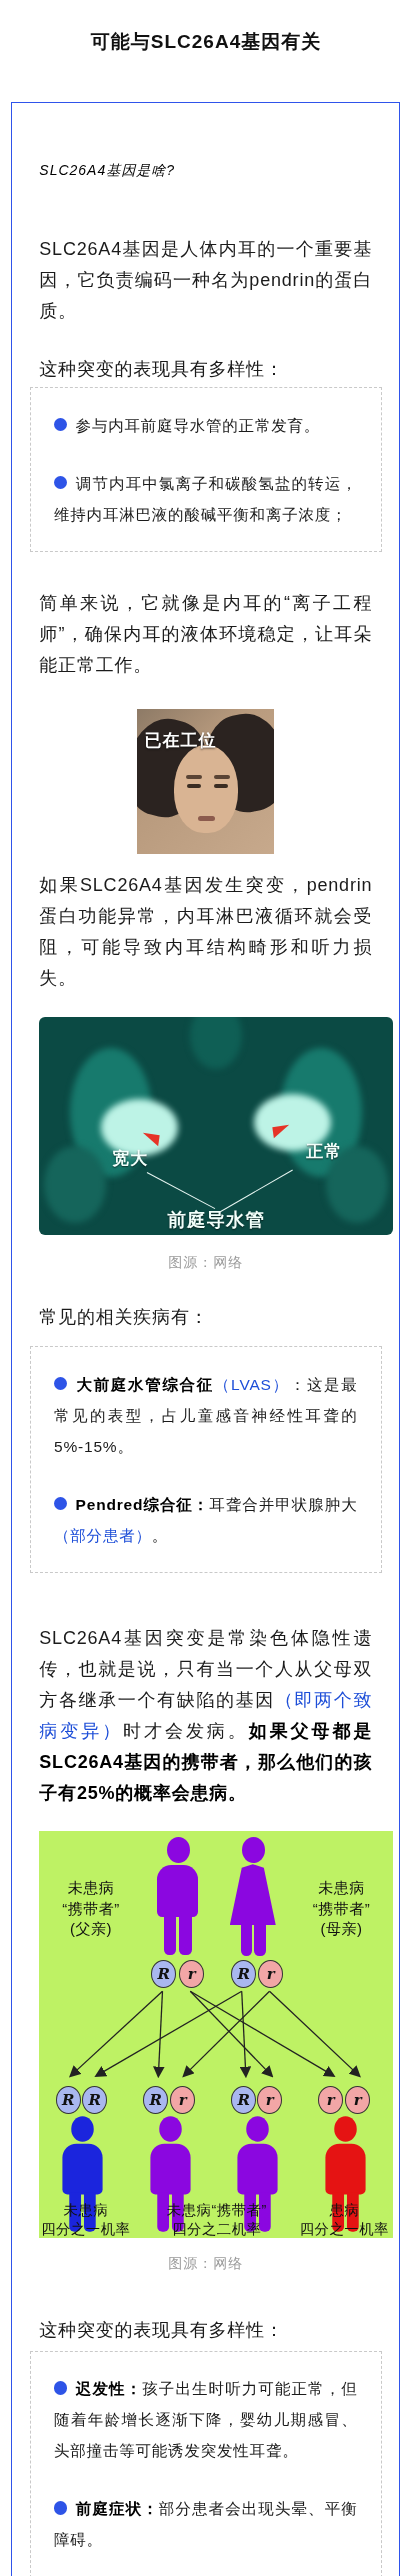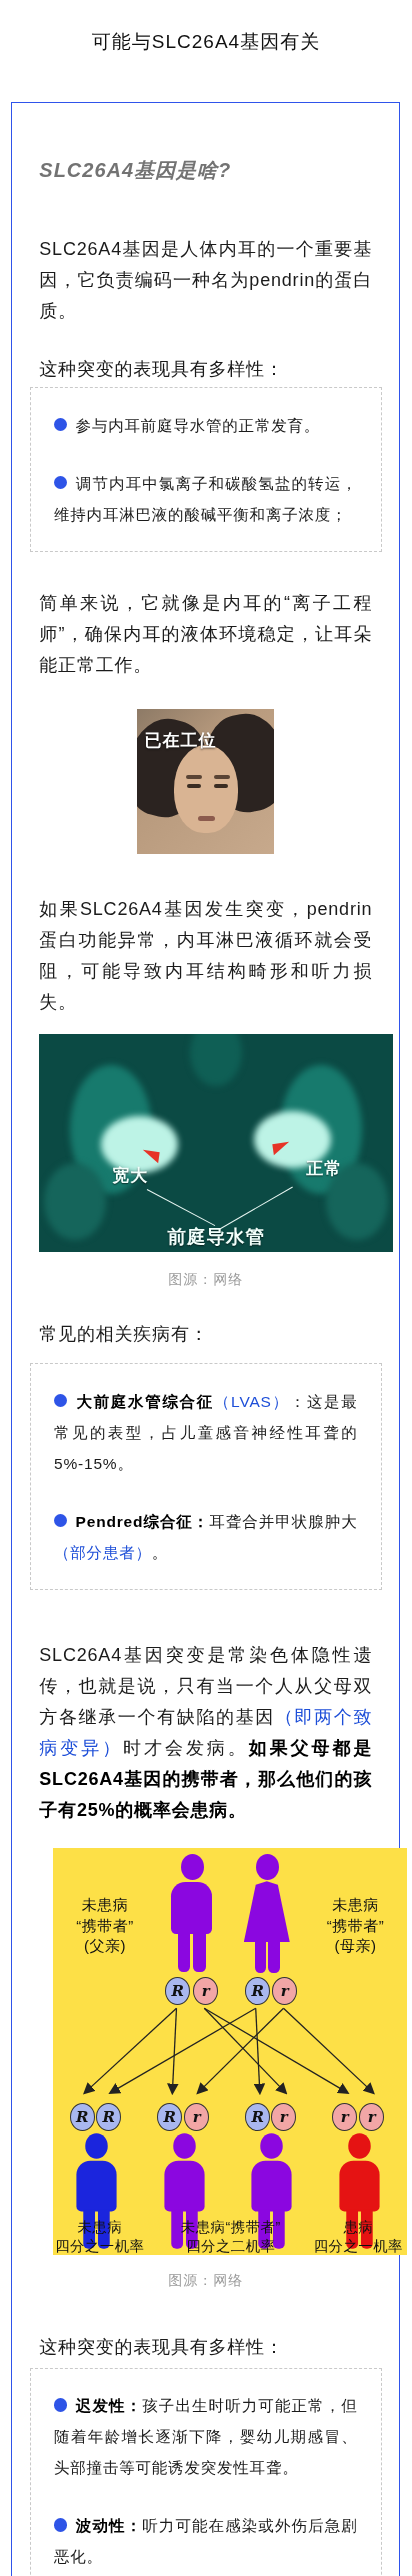--- a/index.html
+++ b/index.html
@@ -1,21 +1,21 @@
 <!DOCTYPE html>
 <html style="font-size:8.2px"><head>
 <meta charset="utf-8">
 <style>
   html,body{margin:0;padding:0;}
   body{width:412px;height:3962px;overflow:hidden;background:#ffffff;
        font-family:"Liberation Sans","DejaVu Sans",sans-serif;}
-  .page-title{margin-top:29px;text-align:center;font-size:19px;font-weight:400;color:#111;letter-spacing:1px;}
+  .page-title{margin-top:29px;text-align:center;font-size:19px;font-weight:700;color:#111;letter-spacing:1px;}
   .card{box-sizing:border-box;margin:47px auto 0 11.3px;width:389px;border:1.5px solid #2f54eb;
         padding:0 27px 28px 27px;background:#fff;}
-  .h-blue{font-size:20px;font-style:italic;font-weight:700;color:#737373;letter-spacing:1px;line-height:45px;}
+  .h-blue{font-size:14px;font-style:italic;font-weight:400;color:#000000;letter-spacing:1px;line-height:45px;}
   .p{font-size:18px;line-height:31px;color:#1b1b1b;letter-spacing:0.8px;text-align:justify;}
   .b{font-weight:700;color:#000;}
   .blue{color:#1d4ed8;}
   .dashed-box{border:1.5px dashed #c9c9c9;margin:0 -9.3px;padding:21.6px 23px;}
   .bullet{font-size:15.5px;line-height:31px;color:#1b1b1b;letter-spacing:0.8px;text-align:justify;}
   .bullet + .bullet{margin-top:27px;}
   .dot{display:inline-block;width:13.4px;height:13.4px;border-radius:50%;background:#2e54e7;
        margin-right:8.2px;vertical-align:-0.5px;}
   .credit{text-align:center;color:#9b9b9b;font-size:14px;letter-spacing:1px;}
   .img-center{margin-left:auto;margin-right:auto;position:relative;overflow:hidden;}
@@ -33,21 +33,21 @@
   .meme-cap{position:absolute;color:#fff;font-weight:700;font-size:17px;letter-spacing:1px;
             text-shadow:0 1px 2.1px rgba(0,0,0,.65);text-align:center;}
   
   .ct{width:354px;height:218px;background:#0b4a44;}
   .ct .blob{position:absolute;border-radius:50%;filter:blur(3.1px);}
   .ct-label{position:absolute;color:#f2fffb;font-size:17px;font-weight:700;letter-spacing:1px;
             text-shadow:0 0.5px 1.5px rgba(0,0,0,.6);}
   .ct-arrow{position:absolute;width:0;height:0;border-style:solid;}
   .ct-line{position:absolute;height:1px;background:#e8f6f2;transform-origin:left center;}
   
-  .diagram{width:354px;height:407px;background:#fde047;margin-left:14px;}
+  .diagram{width:354px;height:407px;background:#bef264;}
   .fig{position:absolute;width:49px;height:120px;}
   .fig i{position:absolute;background:currentColor;}
   .fig .head{left:13.4px;top:0;width:23px;height:26px;border-radius:50%;}
   .man .torso{left:4.1px;top:28px;width:41px;height:52px;border-radius:14.4px 14.4px 5.2px 5.2px;}
   .man .leg{top:78px;width:12.4px;height:40px;border-radius:0 0 5.2px 5.2px;}
   .man .leg.l{left:10.8px;} .man .leg.r{left:26px;}
   .woman .torso{left:1.5px;top:27px;width:46px;height:61px;clip-path:polygon(50% 0,74% 6%,100% 100%,0 100%,26% 6%);}
   .woman .leg{top:87px;width:11.3px;height:32px;border-radius:0 0 5.2px 5.2px;}
   .woman .leg.l{left:12.4px;} .woman .leg.r{left:26px;}
   .purple{color:#8b07e0;} .bluefig{color:#1b25dd;} .redfig{color:#e51313;}
@@ -88,23 +88,23 @@
     <span class="hair r"></span>
     <span class="face"></span>
     <span class="brow" style="left:49px;"></span>
     <span class="brow" style="left:77px;"></span>
     <span class="eye" style="left:50px;"></span>
     <span class="eye" style="left:77px;"></span>
     <span class="mouth"></span>
     <span class="meme-cap" style="left:7.2px;top:19.6px;">已在工位</span>
   </div>
 
-  <p class="p" style="margin:40px 0 0 0;">如果SLC26A4基因发生突变，pendrin蛋白功能异常，内耳淋巴液循环就会受阻，可能导致内耳结构畸形和听力损失。</p>
-
-  <div class="img-center ct" style="margin-top:16px;">
+  <p class="p" style="margin:16px 0 0 0;">如果SLC26A4基因发生突变，pendrin蛋白功能异常，内耳淋巴液循环就会受阻，可能导致内耳结构畸形和听力损失。</p>
+
+  <div class="img-center ct" style="margin-top:23px;border-radius:6px;">
     <span class="blob" style="left:31px;top:31px;width:82px;height:129px;background:#177a6d;"></span>
     <span class="blob" style="right:31px;top:31px;width:82px;height:129px;background:#177a6d;"></span>
     <span class="blob" style="left:62px;top:82px;width:77px;height:57px;background:#bdf3e6;"></span>
     <span class="blob" style="right:62px;top:77px;width:77px;height:57px;background:#bdf3e6;"></span>
     <span class="blob" style="left:151px;top:-15.5px;width:52px;height:67px;background:#0f5f55;"></span>
     <span class="blob" style="left:5.2px;top:129px;width:62px;height:77px;background:#15655b;"></span>
     <span class="blob" style="right:5.2px;top:129px;width:62px;height:77px;background:#15655b;"></span>
     <span class="ct-arrow" style="left:103px;top:117px;border-width:0 17.5px 11.3px 0;border-color:transparent #e63327 transparent transparent;transform:rotate(8deg);"></span>
     <span class="ct-arrow" style="right:103px;top:109px;border-width:0 0 11.3px 17.5px;border-color:transparent transparent transparent #e63327;transform:rotate(-8deg);"></span>
     <span class="ct-label" style="left:73px;top:130px;">宽大</span>
@@ -215,21 +215,18 @@
   </div>
   <div class="credit" style="margin-top:17.5px;">图源：网络</div>
 
   <p class="p" style="margin:42px 0 0 0;">这种突变的表现具有多样性：</p>
 
   <div class="dashed-box" style="margin-top:4.1px;">
     <div class="bullet">
       <span class="dot"></span><span class="b">迟发性：</span><span>孩子出生时听力可能正常，但随着年龄增长逐渐下降，婴幼儿期感冒、头部撞击等可能诱发突发性耳聋。</span>
     </div>
     <div class="bullet">
-      <span class="dot"></span><span class="b">波动性：</span><span>听力可能在感染或外伤后急剧恶化。</span>
-    </div>
-    <div class="bullet">
       <span class="dot"></span><span class="b">前庭症状：</span><span>部分患者会出现头晕、平衡障碍。</span>
     </div>
   </div>
 
 </div>
 
 
 </body></html>

